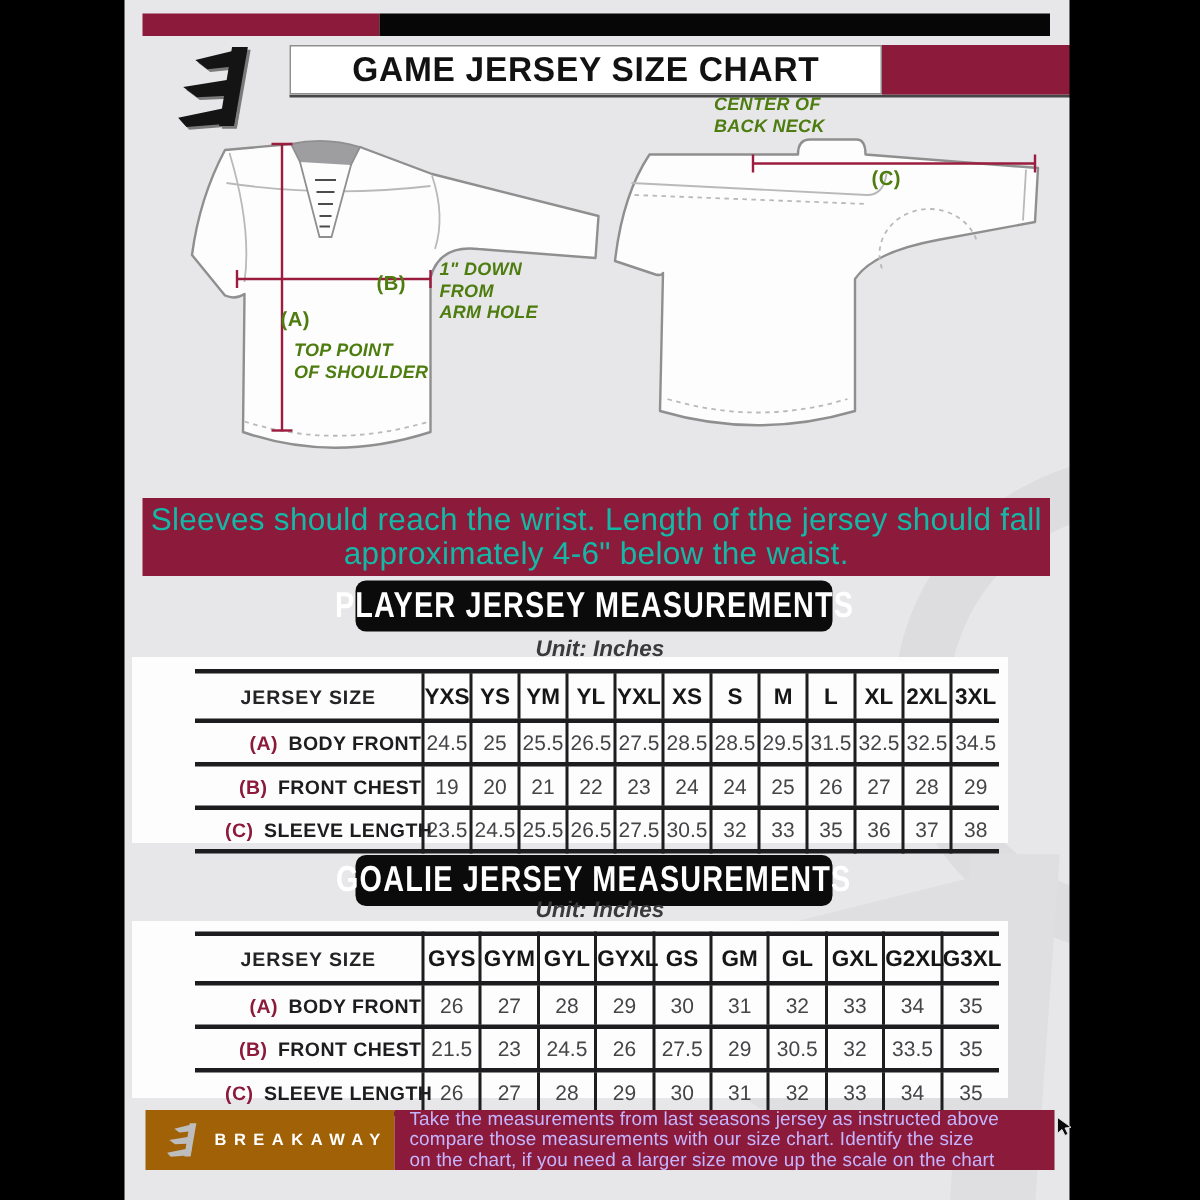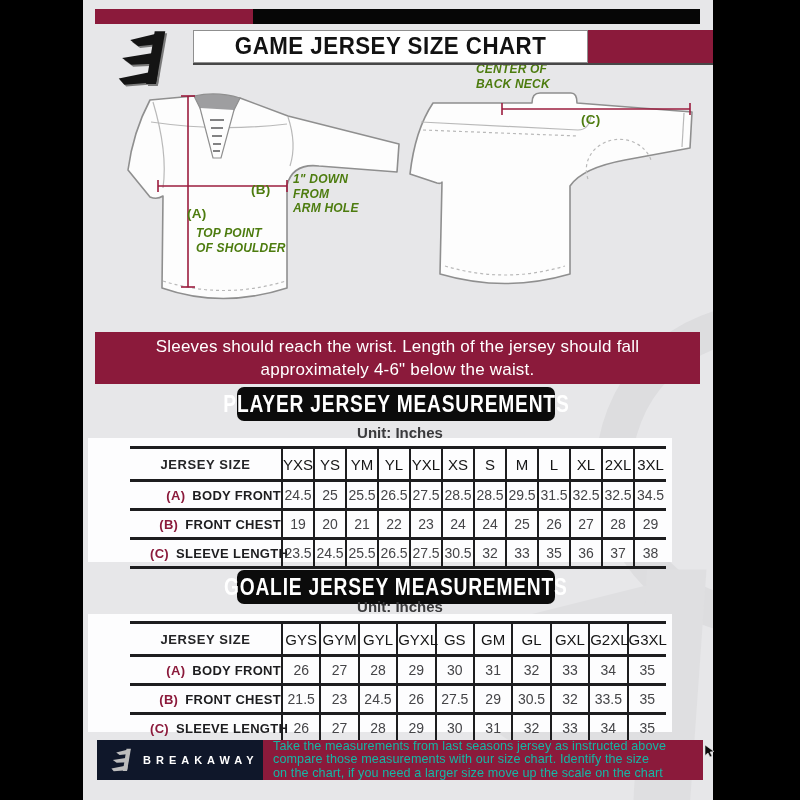--- a/index.html
+++ b/index.html
@@ -26,57 +26,57 @@
   .title-text{font-size:23px;font-weight:bold;color:#121212;letter-spacing:.5px;transform:scaleX(.97);white-space:nowrap;}
   .title-accent{flex:1;height:100%;background:#8b1a3b;}
   .logo-head{left:98px;top:27px;width:92px;height:62px;z-index:11;color:#141414;}
   
   .diagram{left:83px;top:60px;width:630px;height:280px;z-index:5;}
   .diag-label{position:absolute;color:#4d7c0f;font-style:italic;line-height:14.5px;white-space:nowrap;}
   .diag-label .tag{font-weight:bold;font-size:13.5px;font-style:normal;letter-spacing:.3px;}
   .diag-note{font-weight:bold;font-size:12px;letter-spacing:.2px;}
   
   .notice{
-    left:95px;top:332px;width:605px;height:52px;background:#8b1a3b;color:#ffffff;z-index:6;
+    left:95px;top:332px;width:605px;height:52px;background:#8b1a3b;color:#14b8a6;z-index:6;
     display:flex;flex-direction:column;align-items:center;justify-content:center;
-    font-size:17px;line-height:23px;letter-spacing:.2px;
+    font-size:21px;line-height:23px;letter-spacing:.2px;
   }
   
   .section-head{
     position:absolute;left:237px;width:318px;height:34px;background:#0b0b0b;border-radius:7px;
     display:flex;align-items:center;justify-content:center;color:#fff;z-index:6;text-align:center;
   }
   .section-head span{font-size:24px;font-weight:bold;letter-spacing:1px;transform:scaleX(.8);white-space:nowrap;}
   .unit{
     position:absolute;left:200px;width:400px;text-align:center;z-index:6;
-    font-size:15px;font-weight:bold;color:#3a3a3c;
+    font-size:15px;font-weight:bold;font-style:italic;color:#3a3a3c;
   }
   .panel{position:absolute;left:88px;width:584px;background:#fdfdfe;z-index:2;}
   
   table.meas{
     position:absolute;left:130px;width:536px;z-index:6;
     border-collapse:collapse;table-layout:fixed;background:transparent;
   }
   table.meas th,table.meas td{border-left:2px solid #1d1d1f;text-align:center;padding:0;}
   table.meas th:first-child,table.meas td:first-child{border-left:none;}
   table.meas thead tr{border-top:3px solid #1d1d1f;border-bottom:3px solid #1d1d1f;}
   table.meas tbody tr{border-bottom:3px solid #1d1d1f;}
-  table.meas th{height:30px;font-size:15px;font-weight:normal;color:#161616;}
+  table.meas th{height:30px;font-size:15px;font-weight:bold;color:#161616;}
   table.meas th.corner{font-size:13px;letter-spacing:.6px;color:#242426;font-weight:bold;}
   table.meas td{height:26px;font-size:14px;color:#454548;}
   table.meas td.row-label{text-align:right;padding-left:20px;font-size:13px;font-weight:bold;color:#1d1d1f;letter-spacing:.3px;white-space:nowrap;}
   table.meas .row-key{color:#8b1a3b;font-weight:bold;margin-right:7px;}
   
   .footer-black{
-    left:97px;top:740px;width:166px;height:40px;background:#0f172a;z-index:6;
+    left:97px;top:740px;width:166px;height:40px;background:#a16207;z-index:6;
     display:flex;align-items:center;padding-left:12px;box-sizing:border-box;color:#c9c9c9;
   }
   .footer-brand{color:#fff;font-size:11px;font-weight:bold;letter-spacing:5px;margin-left:8px;}
   .footer-maroon{
-    left:263px;top:740px;width:440px;height:40px;background:#8b1a3b;color:#14b8a6;z-index:6;
+    left:263px;top:740px;width:440px;height:40px;background:#8b1a3b;color:#c4b5fd;z-index:6;
     display:flex;flex-direction:column;justify-content:center;padding:12px 10px;box-sizing:border-box;
     font-size:12.6px;line-height:13.2px;letter-spacing:.1px;white-space:nowrap;
   }
   .cursor{position:absolute;left:704px;top:744px;z-index:50;}
 </style>
 </head>
 <body>
 
 <div class="canvas">
 

